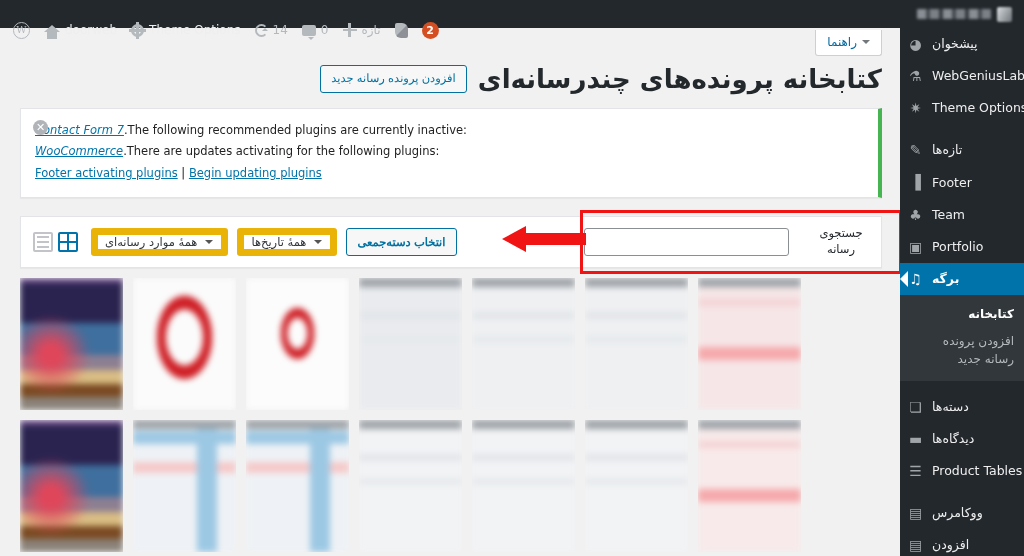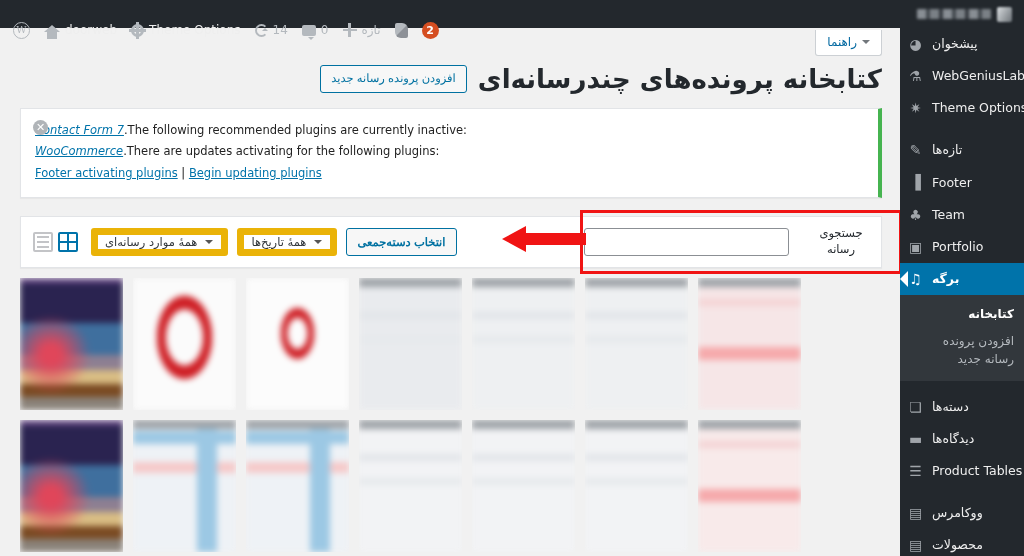--- a/index.html
+++ b/index.html
@@ -340,21 +340,21 @@
       <div class="menu-item">
         <span class="mlabel">Product Tables</span>
         <span class="mi-icon">☰</span>
       </div>
       <div class="menu-sep"></div>
       <div class="menu-item">
         <span class="mlabel">ووکامرس</span>
         <span class="mi-icon">▤</span>
       </div>
       <div class="menu-item">
-        <span class="mlabel">محصولات</span>
+        <span class="mlabel">افزودن</span>
         <span class="mi-icon">▤</span>
       </div>
     </div>
 </div>
 
 <div id="content">
 
   <div class="help-row">
     <div class="help-tab">
       <span class="caret"></span>

